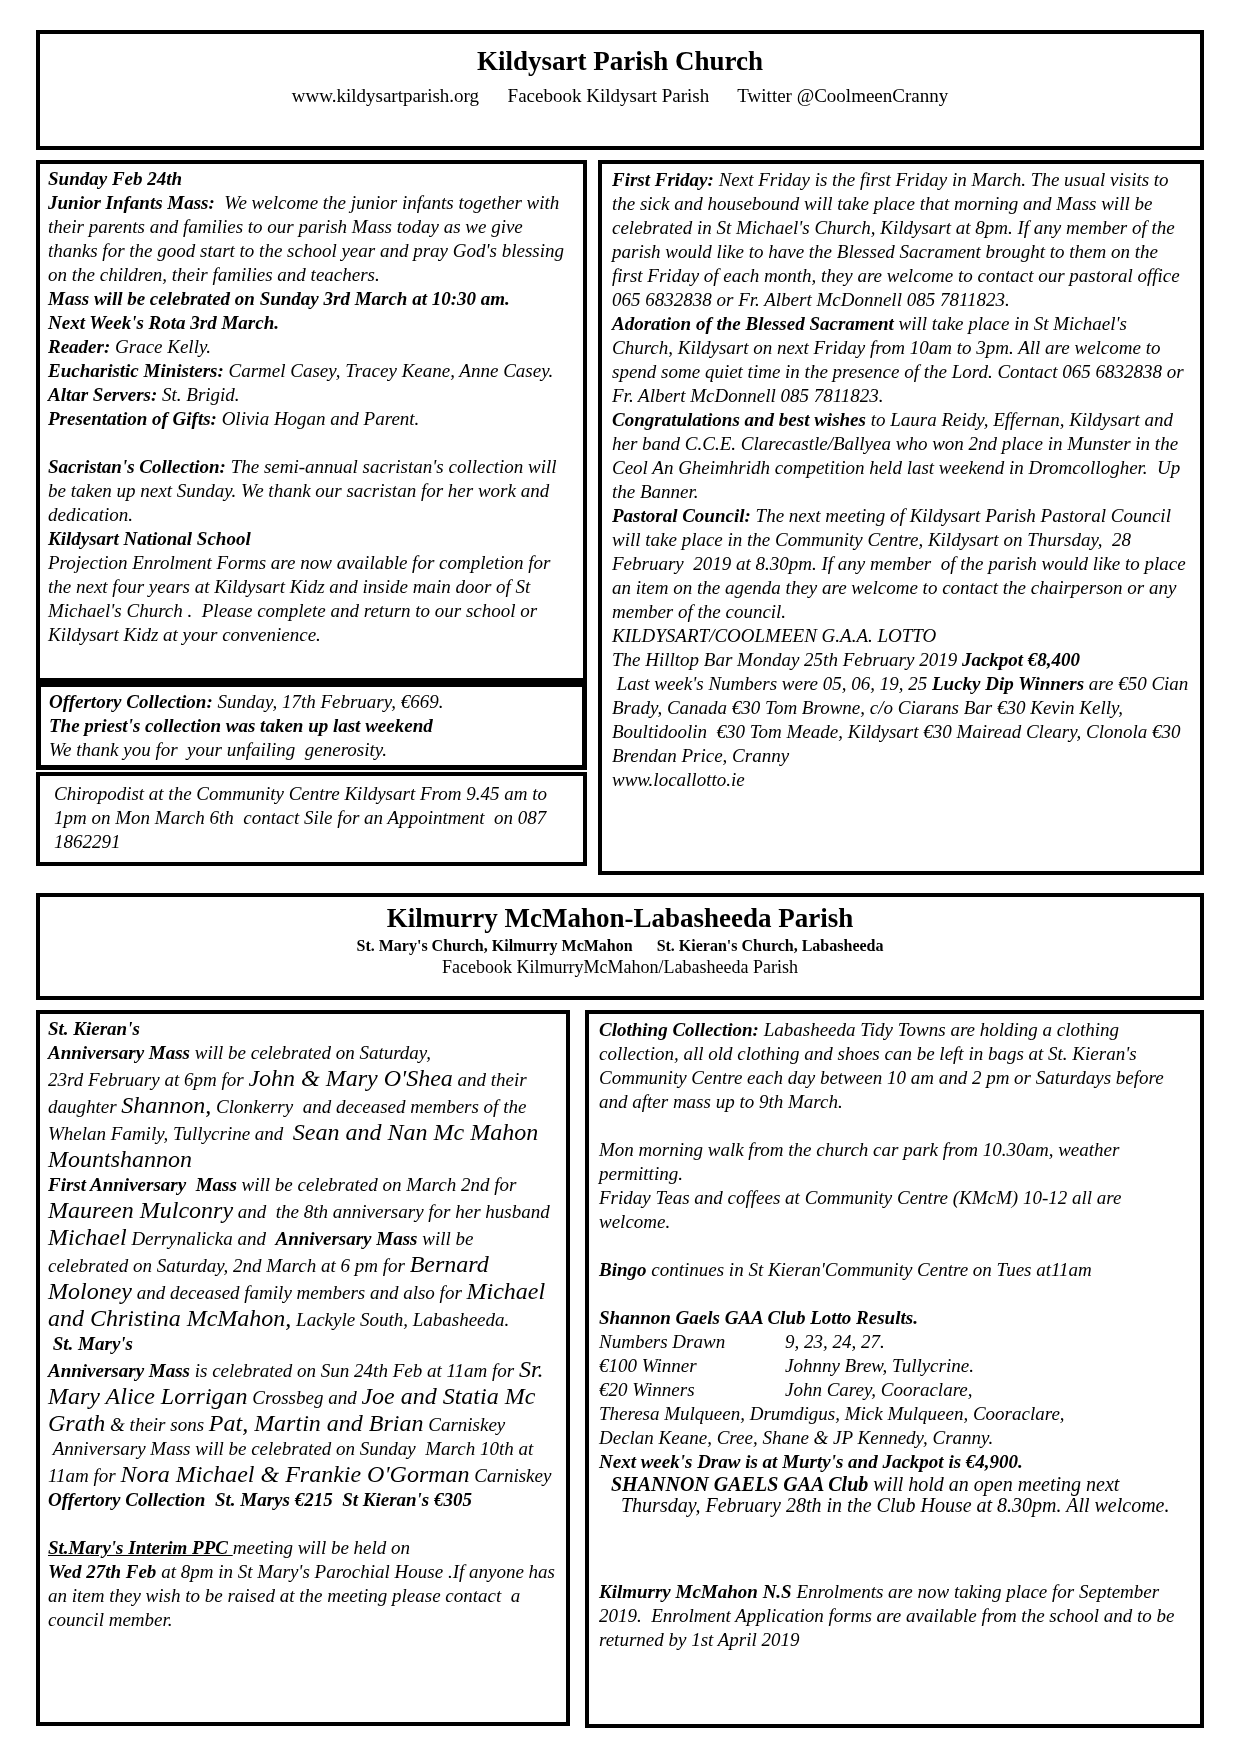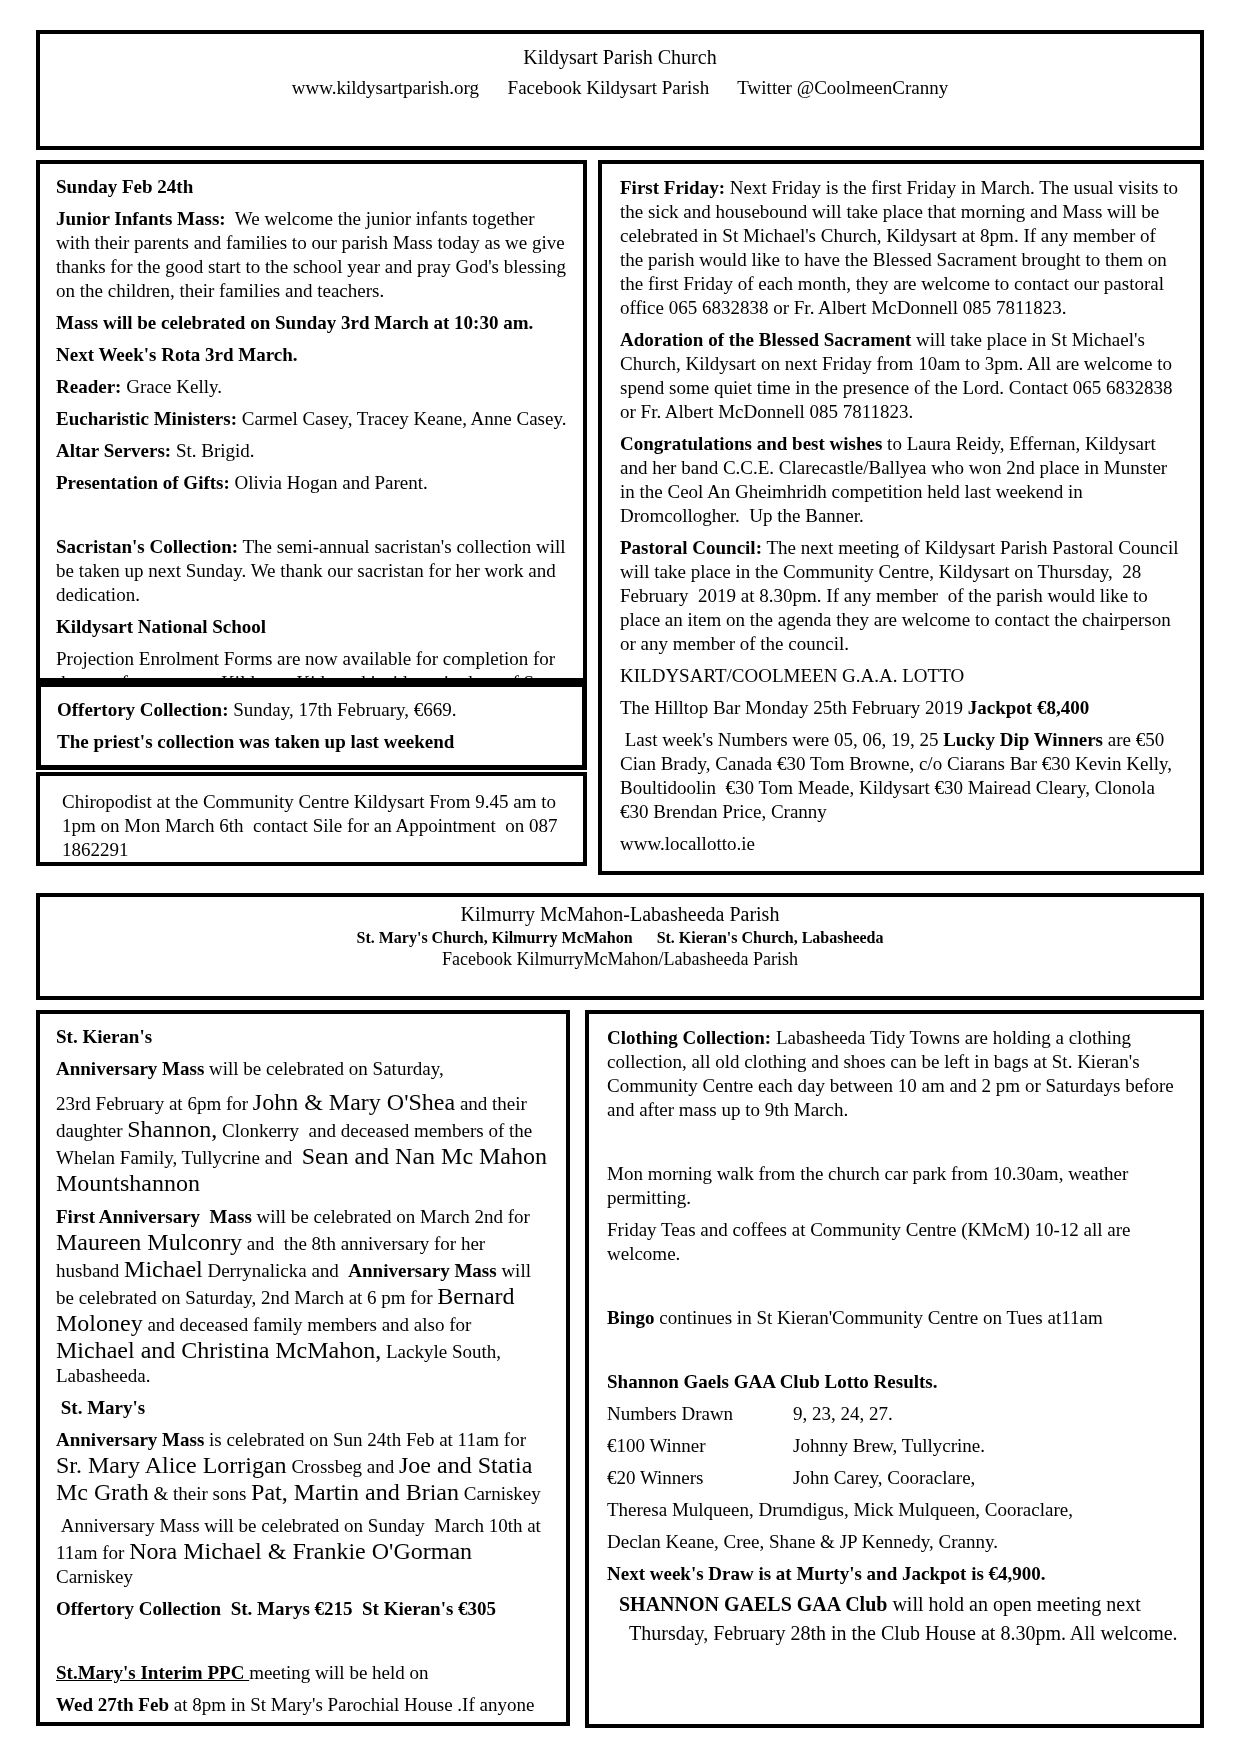--- a/index.html
+++ b/index.html
@@ -13,40 +13,40 @@
     font-family:"Liberation Serif","DejaVu Serif",serif;
   }
   .box{
     box-sizing:border-box;
     border:4px solid var(--ink,#000);
     background:var(--paper,#fff);
     overflow:hidden;
   }
   
   .header-box{height:120px;text-align:center;margin-bottom:10px;}
-  .h1{font-size:20px;font-weight:normal;margin-top:12px;white-space:pre-wrap;}
+  .h1{font-size:27px;font-weight:bold;margin-top:12px;white-space:pre-wrap;}
   .sub{font-size:19px;margin-top:8px;white-space:pre-wrap;}
   .kilmurry-header{height:107px;margin-top:18px;margin-bottom:10px;}
   .kilmurry-header .h1{margin-top:6px;}
   .h2{font-size:16px;font-weight:bold;margin-top:3px;white-space:pre-wrap;}
   .sub2{font-size:18px;margin-top:2px;white-space:pre-wrap;}
   
   .cols{display:flex;align-items:flex-start;}
   .sec2{gap:11px;}
   .sec2 .col-left{width:551px;flex:none;}
   .sec2 .main-box{height:522px;padding:3px 8px;}
   .offertory-box{height:88px;border-width:5px;padding:3px 8px;}
   .chiropodist-box{height:94px;margin-top:2px;padding:6px 8px 6px 14px;}
   .sec2 .col-right{width:606px;flex:none;height:715px;padding:4px 10px;}
   .sec4{gap:15px;}
   .col4-left{width:534px;flex:none;height:716px;padding:3px 8px;}
   .col4-right{width:619px;flex:none;height:718px;padding:4px 10px;position:relative;}
   .border-gap{position:absolute;right:-4px;top:468px;width:4px;height:66px;background:var(--paper,#fff);}
   
-  .para{margin:8px;font-size:19px;line-height:24px;}
+  .para{margin:0;font-size:19px;line-height:24px;font-style:italic;}
   .para span{white-space:pre-wrap;}
   .n{font-weight:normal;}
   .b{font-weight:bold;}
   .bu{font-weight:bold;text-decoration:underline;}
   .lg{font-size:24px;line-height:26px;}
   .w{display:inline-block;min-width:186px;}
   .blank{height:24px;}
   .sm{font-size:20px;line-height:21px;}
   .ind1{padding-left:12px;}
   .ind2{padding-left:22px;}
@@ -130,16 +130,17 @@
         <p class="para blank">&nbsp;</p>
         <p class="para"><span class="b">Shannon Gaels GAA Club Lotto Results.</span></p>
         <p class="para"><span class="w">Numbers Drawn</span><span class="n">9, 23, 24, 27.</span></p>
         <p class="para"><span class="w">€100 Winner</span><span class="n">Johnny Brew, Tullycrine.</span></p>
         <p class="para"><span class="w">€20 Winners</span><span class="n">John Carey, Cooraclare,</span></p>
         <p class="para"><span class="n">Theresa Mulqueen, Drumdigus, Mick Mulqueen, Cooraclare,</span></p>
         <p class="para"><span class="n">Declan Keane, Cree, Shane &amp; JP Kennedy, Cranny.</span></p>
         <p class="para"><span class="b">Next week's Draw is at Murty's and Jackpot is €4,900.</span></p>
         <p class="para sm ind1"><span class="b">SHANNON GAELS GAA Club</span><span class="n"> will hold an open meeting next</span></p>
         <p class="para sm ind2"><span class="n">Thursday, February 28th in the Club House at 8.30pm. All welcome.</span></p>
+        <p class="para gap-xl"><span class="b">Kilmurry McMahon N.S</span><span class="n"> Enrolments are now taking place for September 2019.  Enrolment Application forms are available from the school and to be returned by 1st April 2019</span></p>
       </div>
   </div>
 
 </div>
 
 </body></html>

